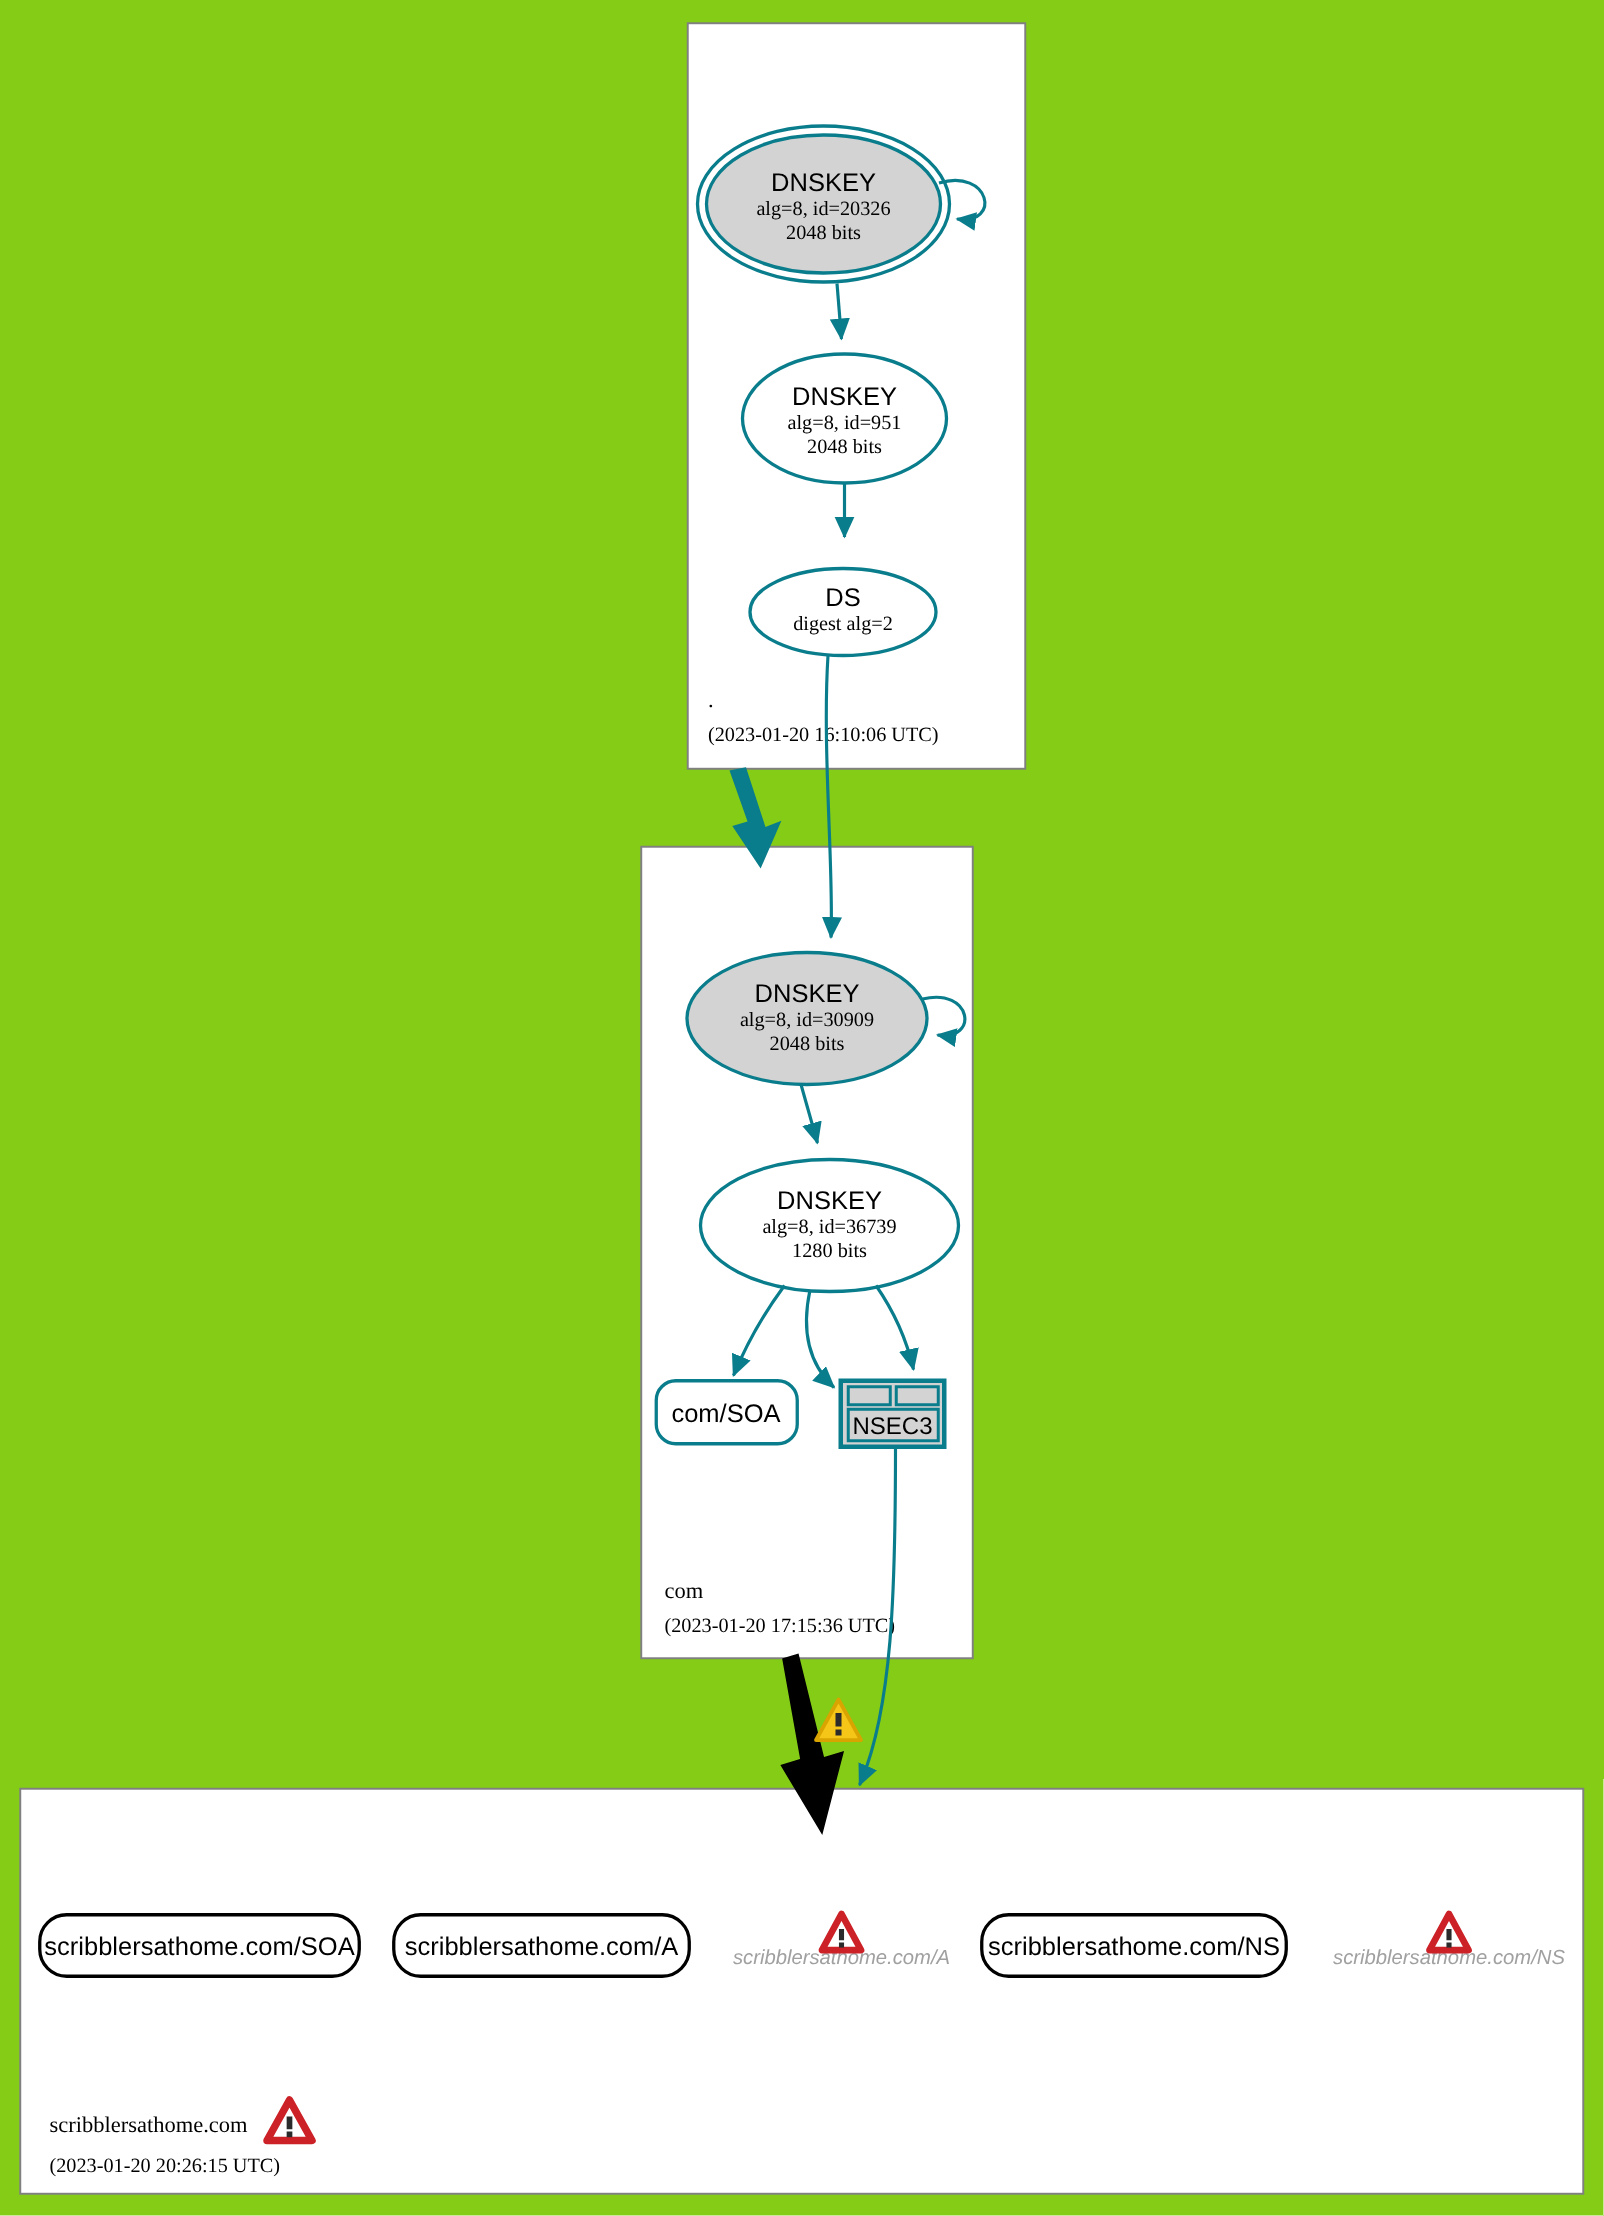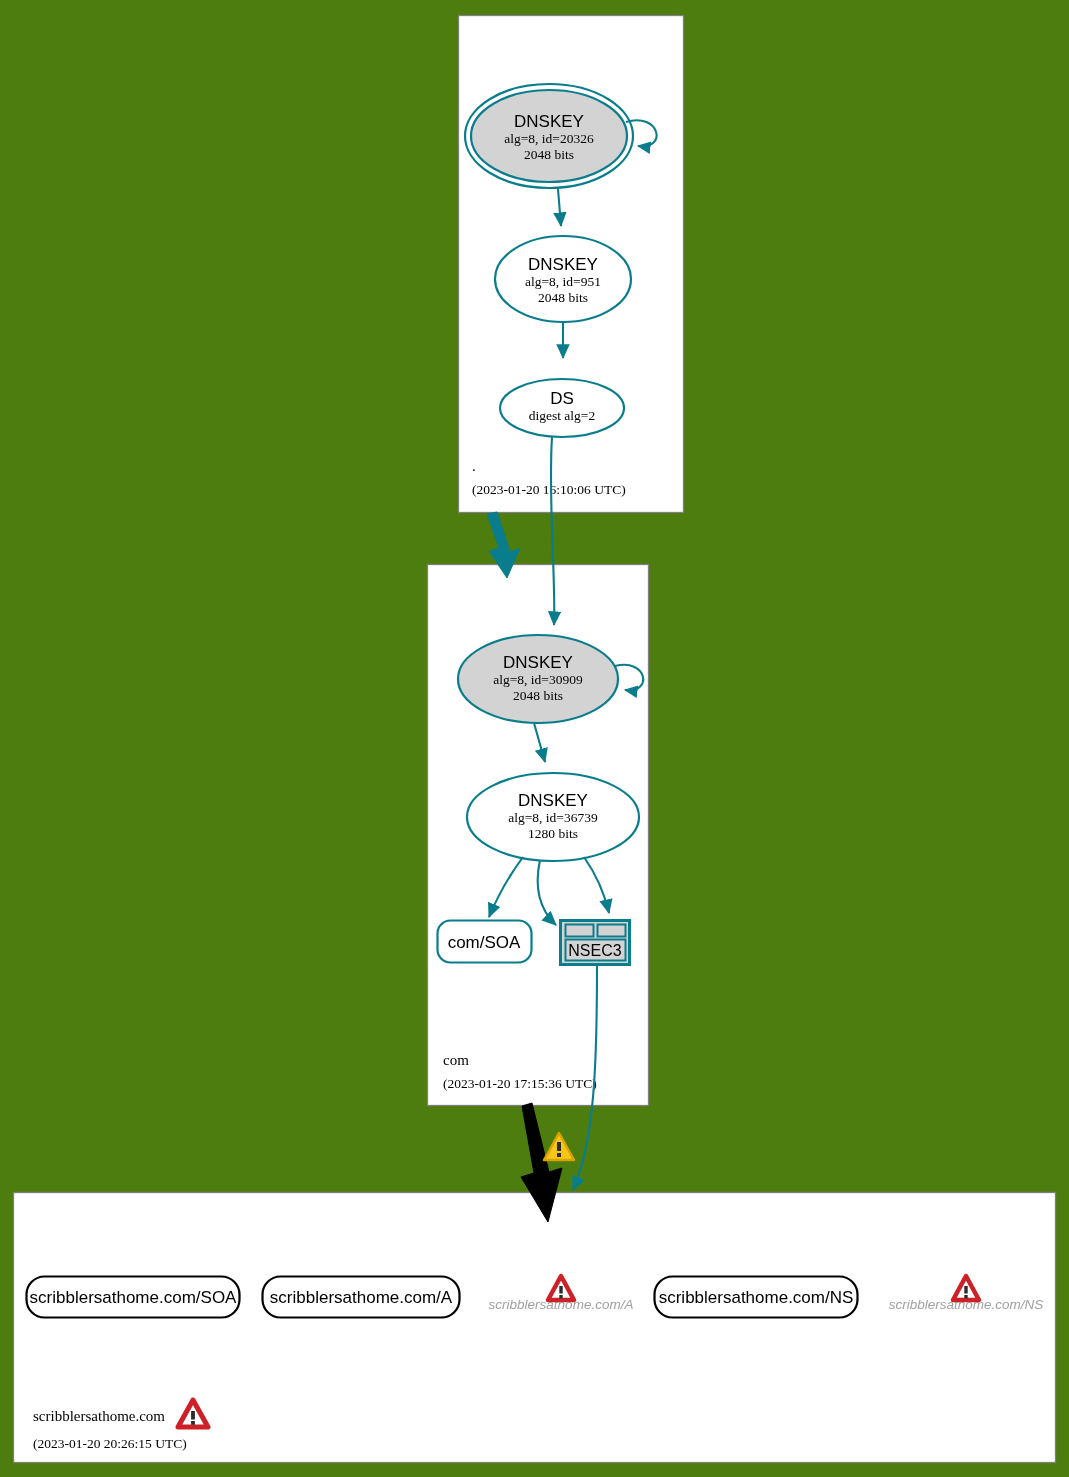--- a/index.html
+++ b/index.html
@@ -4,21 +4,21 @@
 <style>
   html, body {
     margin: 0;
     padding: 0;
     background: #ffffff;
   }
   #canvas {
     position: relative;
     width: 1069px;
     height: 1477px;
-    background: #4d7c0f;
+    background: #84cc16;
     font-family: "Liberation Sans", sans-serif;
     overflow: hidden;
   }
   svg#graph {
     position: absolute;
     left: 0;
     top: 0;
     width: 1069px;
     height: 1477px;
   }

